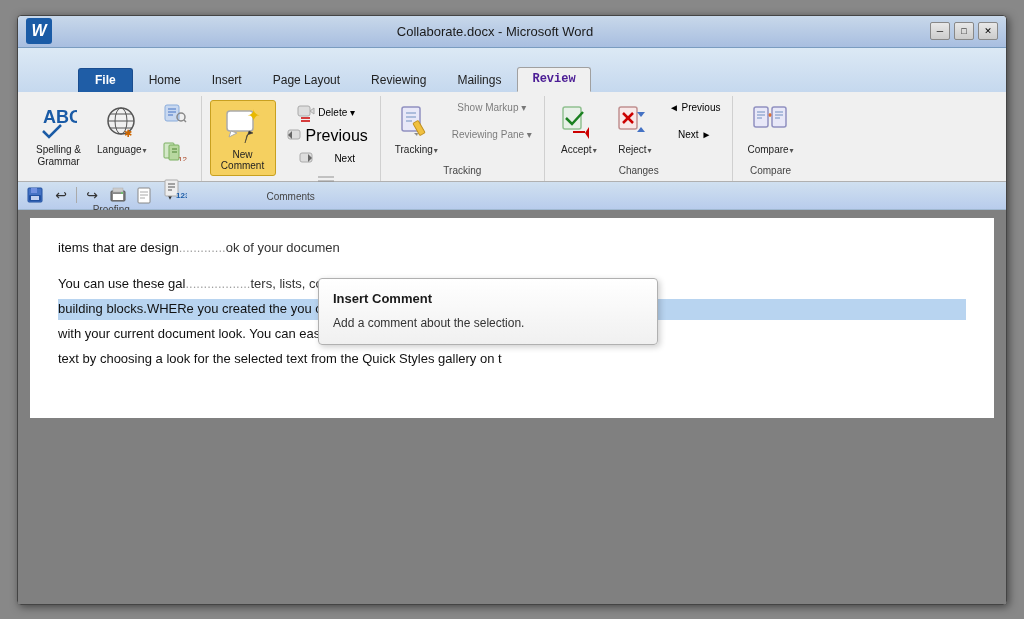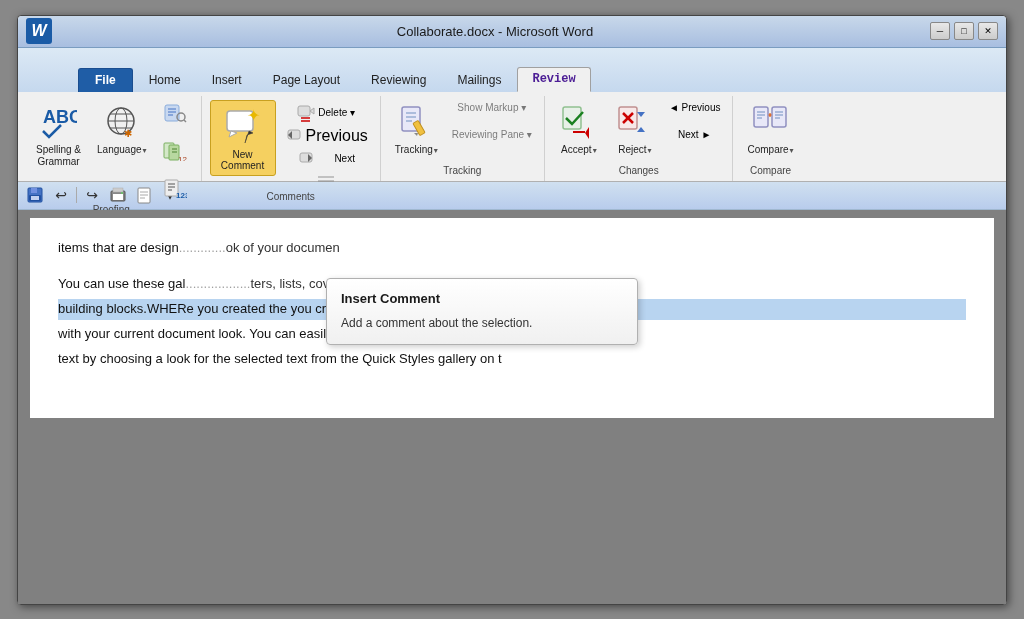--- a/index.html
+++ b/index.html
@@ -231,26 +231,26 @@
     .doc-text-line {
       margin-bottom: 4px;
     }
     .highlighted {
       background: #b8d4f0;
     }
     
     .tooltip-box {
       position: absolute;
       top: 60px;
-      left: 296px;
+      left: 288px;
       background: linear-gradient(to bottom, #ffffff, #f0f0f0);
       border: 1px solid #b0b0b0;
       border-radius: 4px;
       padding: 10px 14px 12px;
-      width: 312px;
+      width: 340px;
       box-shadow: 2px 2px 6px rgba(0,0,0,0.2);
       z-index: 10;
     }
     .tooltip-title {
       font-size: 13px;
       font-weight: bold;
       color: #1a1a1a;
       margin-bottom: 6px;
     }
     .tooltip-desc {

